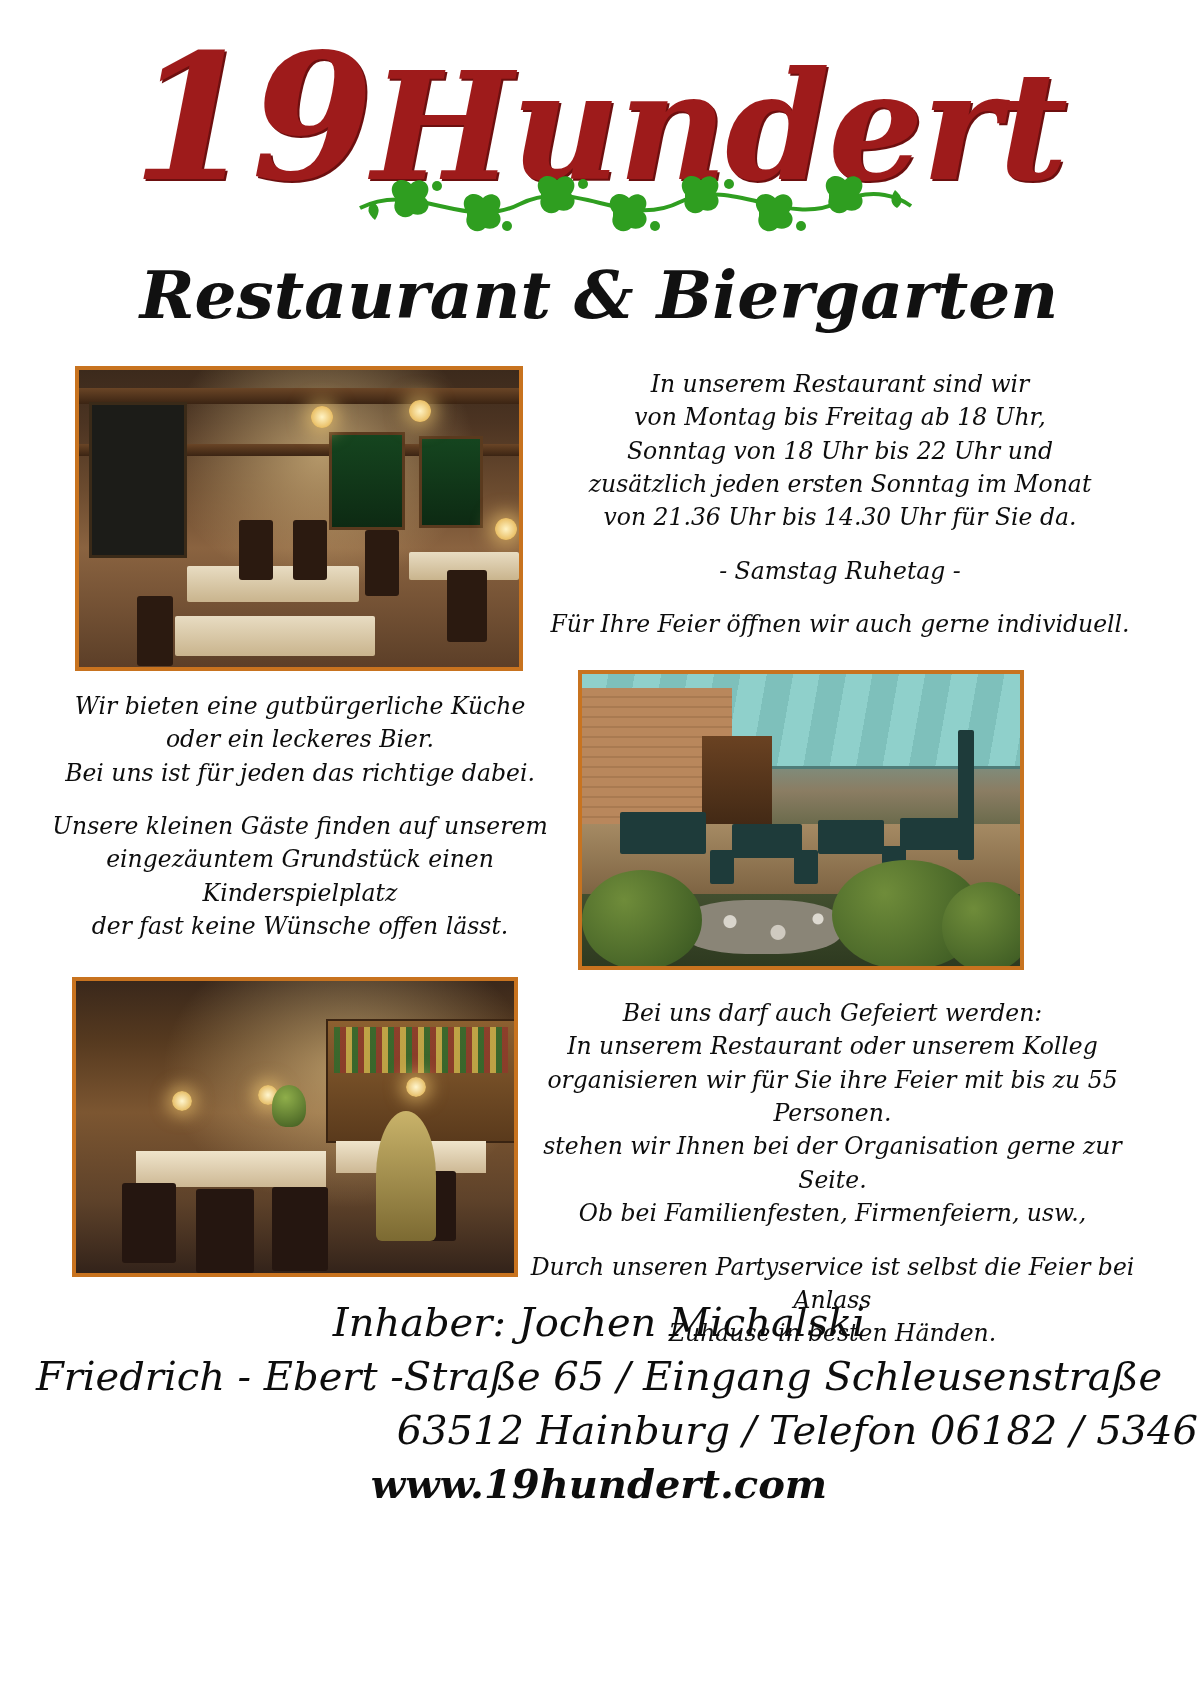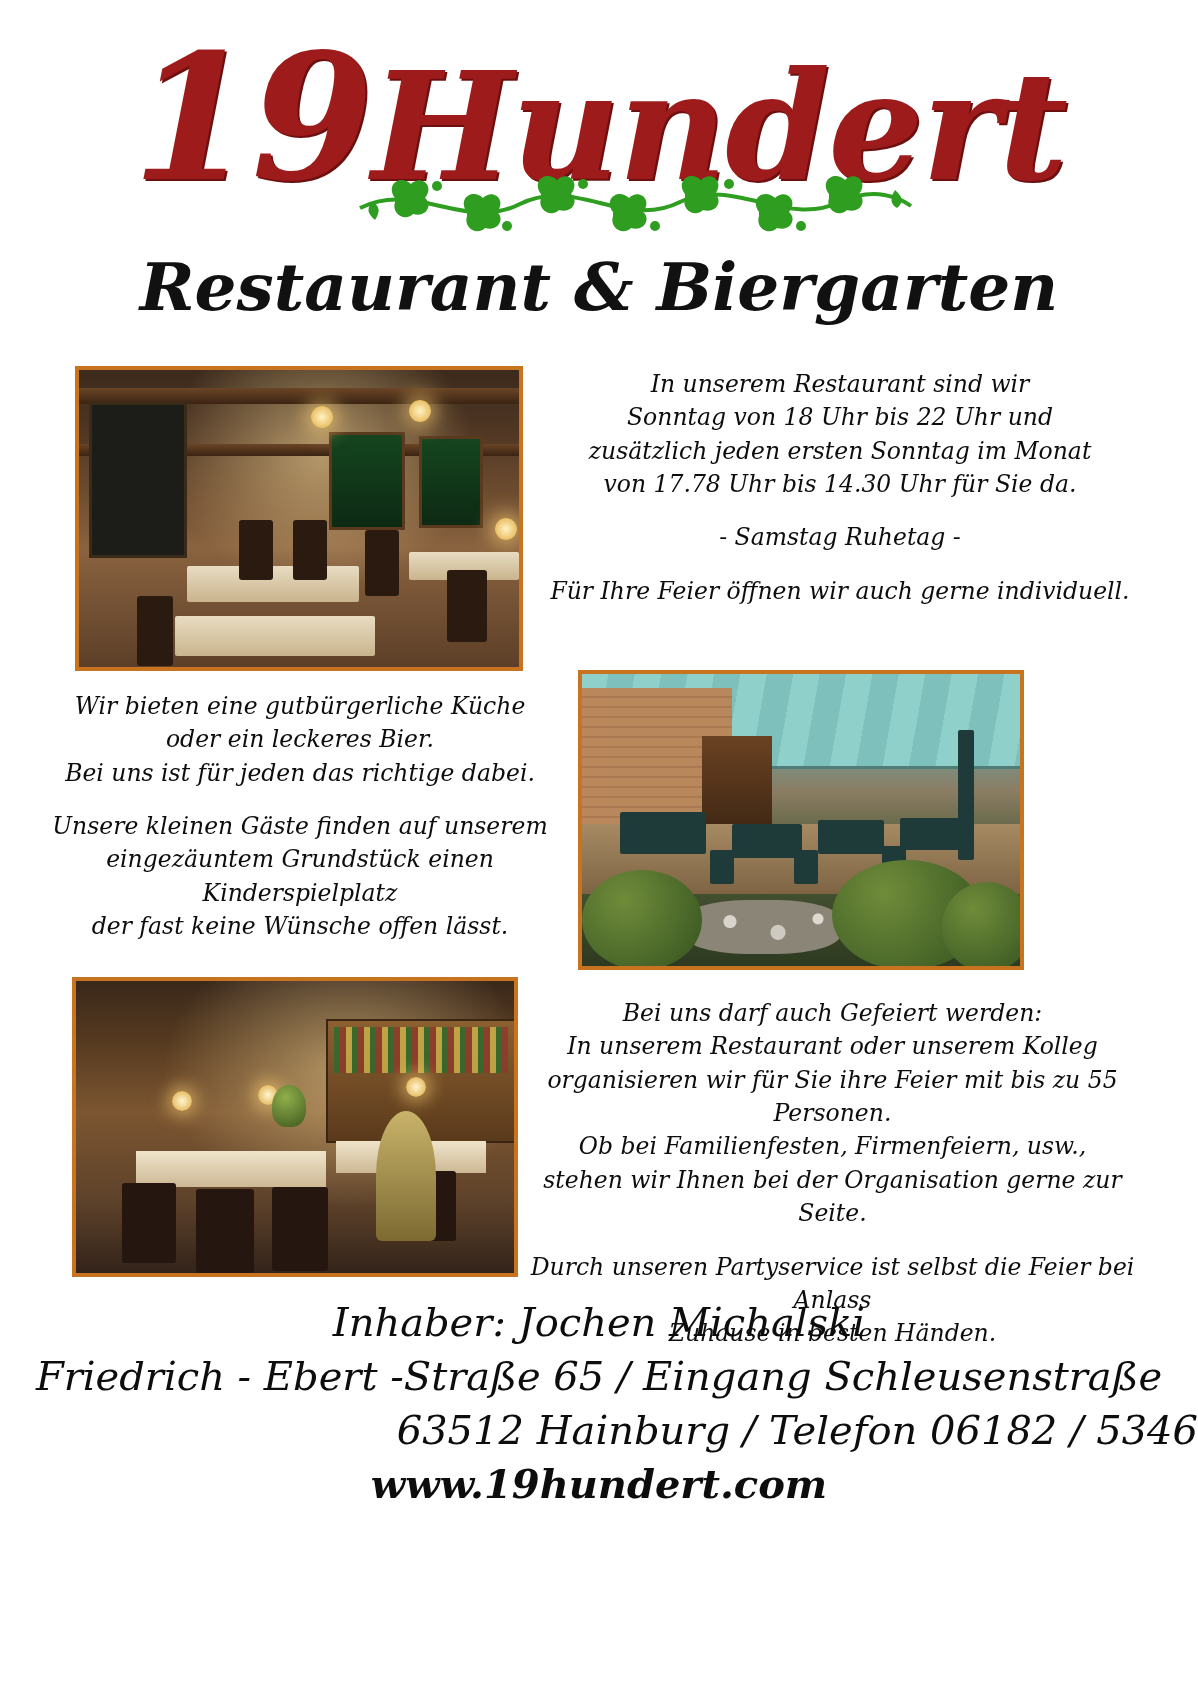--- a/index.html
+++ b/index.html
@@ -46,21 +46,21 @@
   .ivy-band {
     position: absolute;
     top: 168px;
     left: 355px;
     width: 560px;
     height: 72px;
     pointer-events: none;
   }
   .logo-sub {
     position: absolute;
-    top: 254px;
+    top: 262px;
     left: 0;
     width: 1198px;
     text-align: center;
     font-family: "DejaVu Serif", serif;
     font-style: italic;
     font-weight: bold;
     font-size: 66px;
     line-height: 1;
     color: #111;
   }
@@ -261,23 +261,24 @@
   <div class="chair" style="left:160px;top:150px;width:34px;height:60px;"></div>
   <div class="chair" style="left:214px;top:150px;width:34px;height:60px;"></div>
   <div class="chair" style="left:286px;top:160px;width:34px;height:66px;"></div>
   <div class="chair" style="left:368px;top:200px;width:40px;height:72px;"></div>
   <div class="chair" style="left:58px;top:226px;width:36px;height:70px;"></div>
 
 </div>
 
 <div class="text-block" id="text-hours">
   <div>In unserem Restaurant sind wir</div>
+  <div>von Montag bis Freitag ab 18 Uhr,</div>
   <div>Sonntag von 18 Uhr bis 22 Uhr und</div>
   <div>zusätzlich jeden ersten Sonntag im Monat</div>
-  <div>von 17.78 Uhr bis 14.30 Uhr für Sie da.</div>
+  <div>von 21.36 Uhr bis 14.30 Uhr für Sie da.</div>
   <div class="spacer"></div>
   <div>- Samstag Ruhetag -</div>
   <div class="spacer"></div>
   <div>Für Ihre Feier öffnen wir auch gerne individuell.</div>
 </div>
 
 <div class="text-block" id="text-kitchen">
   <div>Wir bieten eine gutbürgerliche Küche</div>
   <div>oder ein leckeres Bier.</div>
   <div>Bei uns ist für jeden das richtige dabei.</div>
@@ -323,22 +324,22 @@
   <div class="chair" style="left:330px;top:190px;width:50px;height:70px;"></div>
   <div class="plant" style="left:196px;top:104px;width:34px;height:42px;"></div>
   <div class="plant" style="left:300px;top:130px;width:60px;height:130px;background:linear-gradient(#c9b36a,#7c6a32);border-radius:50% 50% 6px 6px;"></div>
 
 </div>
 
 <div class="text-block" id="text-feiern">
   <div>Bei uns darf auch Gefeiert werden:</div>
   <div>In unserem Restaurant oder unserem Kolleg</div>
   <div>organisieren wir für Sie ihre Feier mit bis zu 55 Personen.</div>
+  <div>stehen wir Ihnen bei der Organisation gerne zur Seite.</div>
   <div>Ob bei Familienfesten, Firmenfeiern, usw.,</div>
-  <div>stehen wir Ihnen bei der Organisation gerne zur Seite.</div>
   <div class="spacer"></div>
   <div>Durch unseren Partyservice ist selbst die Feier bei Anlass</div>
   <div>Zuhause in besten Händen.</div>
 </div>
 
 <div class="footer">
   <div class="owner">Inhaber: Jochen Michalski</div>
   <div class="street">Friedrich - Ebert -Straße 65 / Eingang Schleusenstraße</div>
   <div class="city">63512 Hainburg / Telefon 06182 / 5346</div>
   <div class="web">www.19hundert.com</div>

